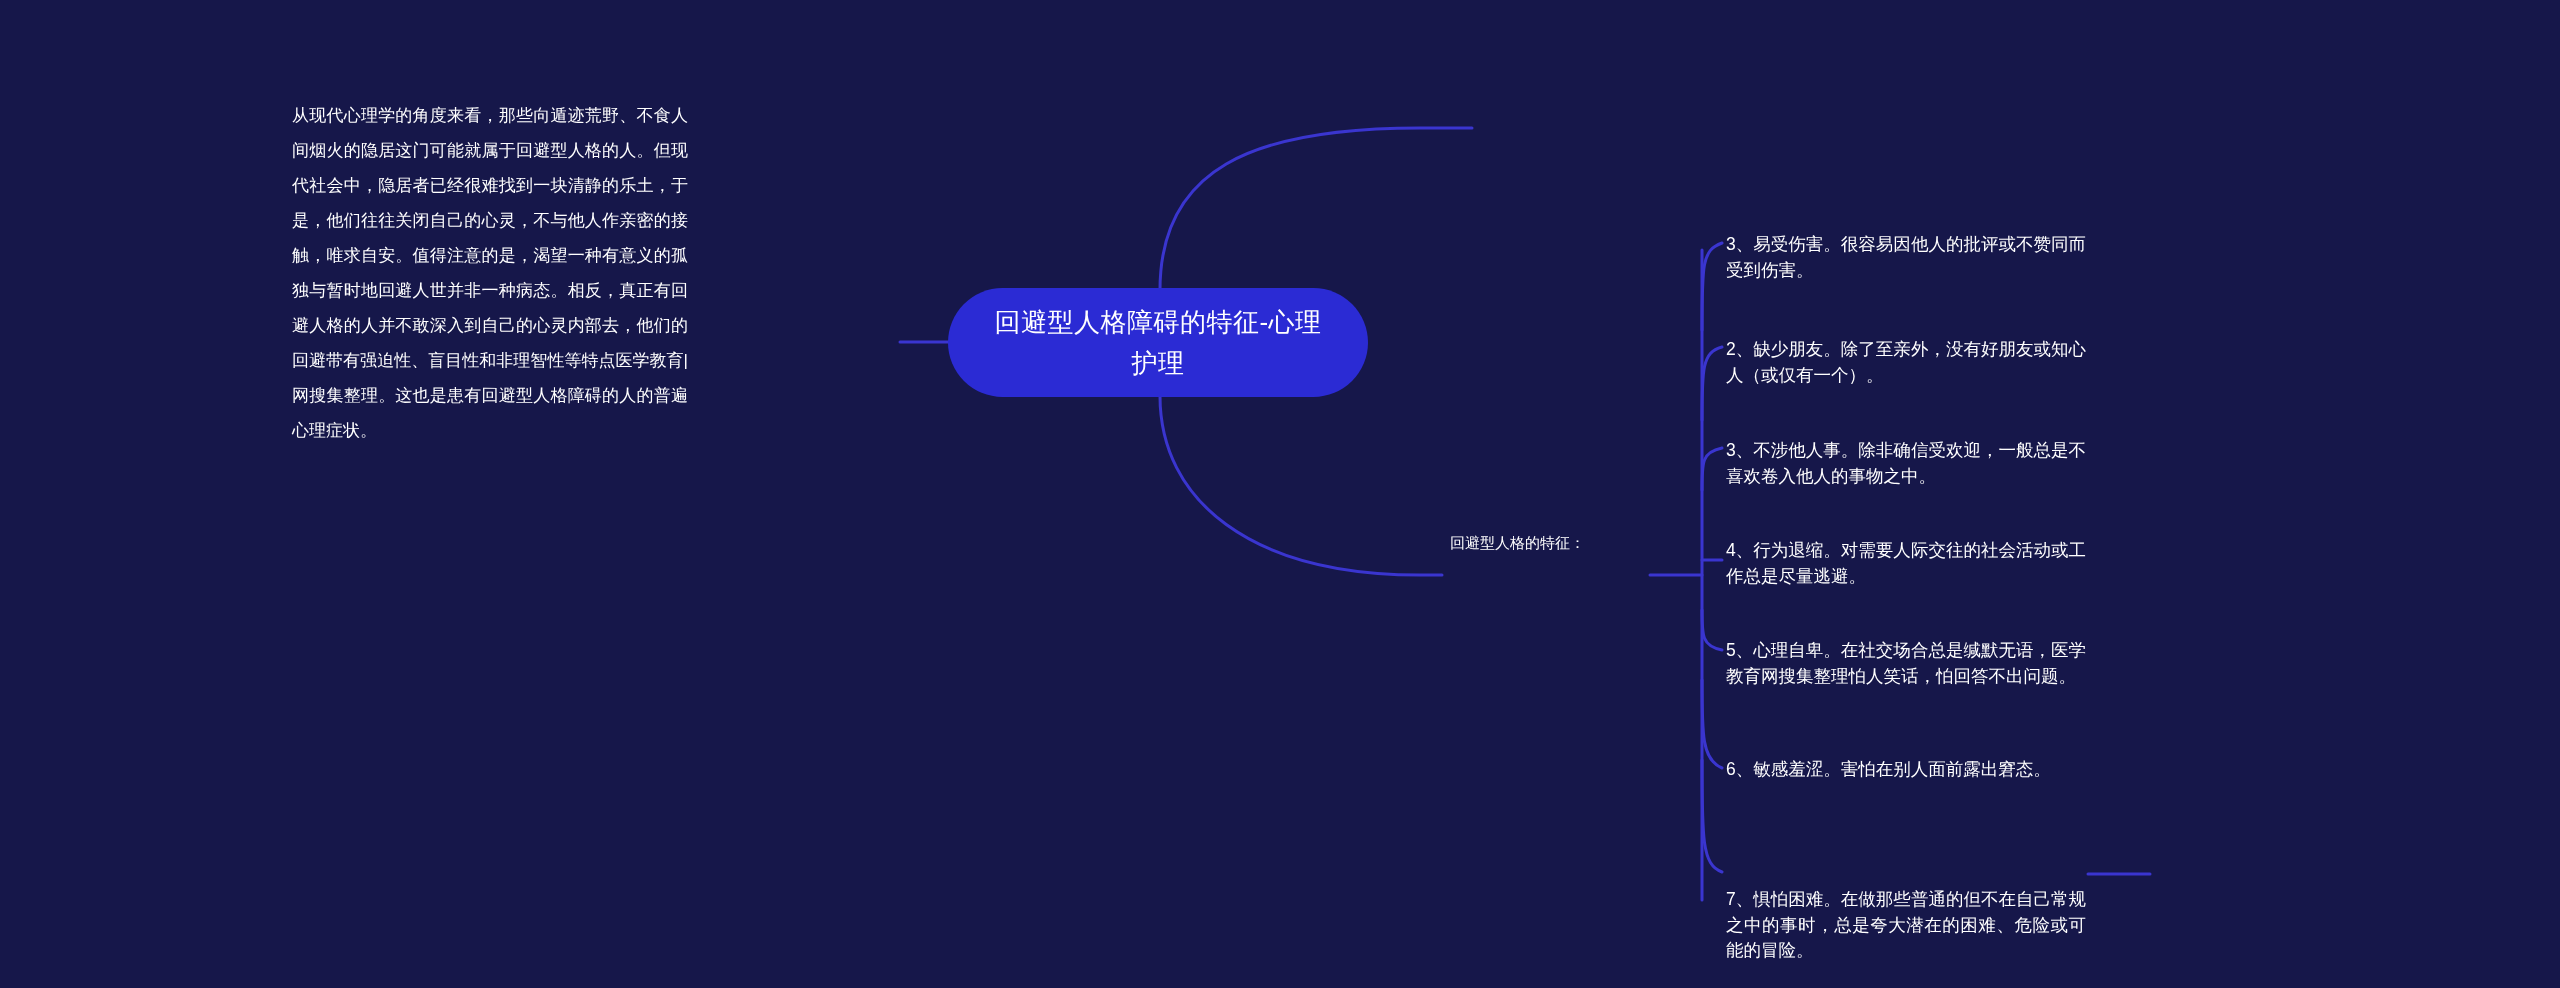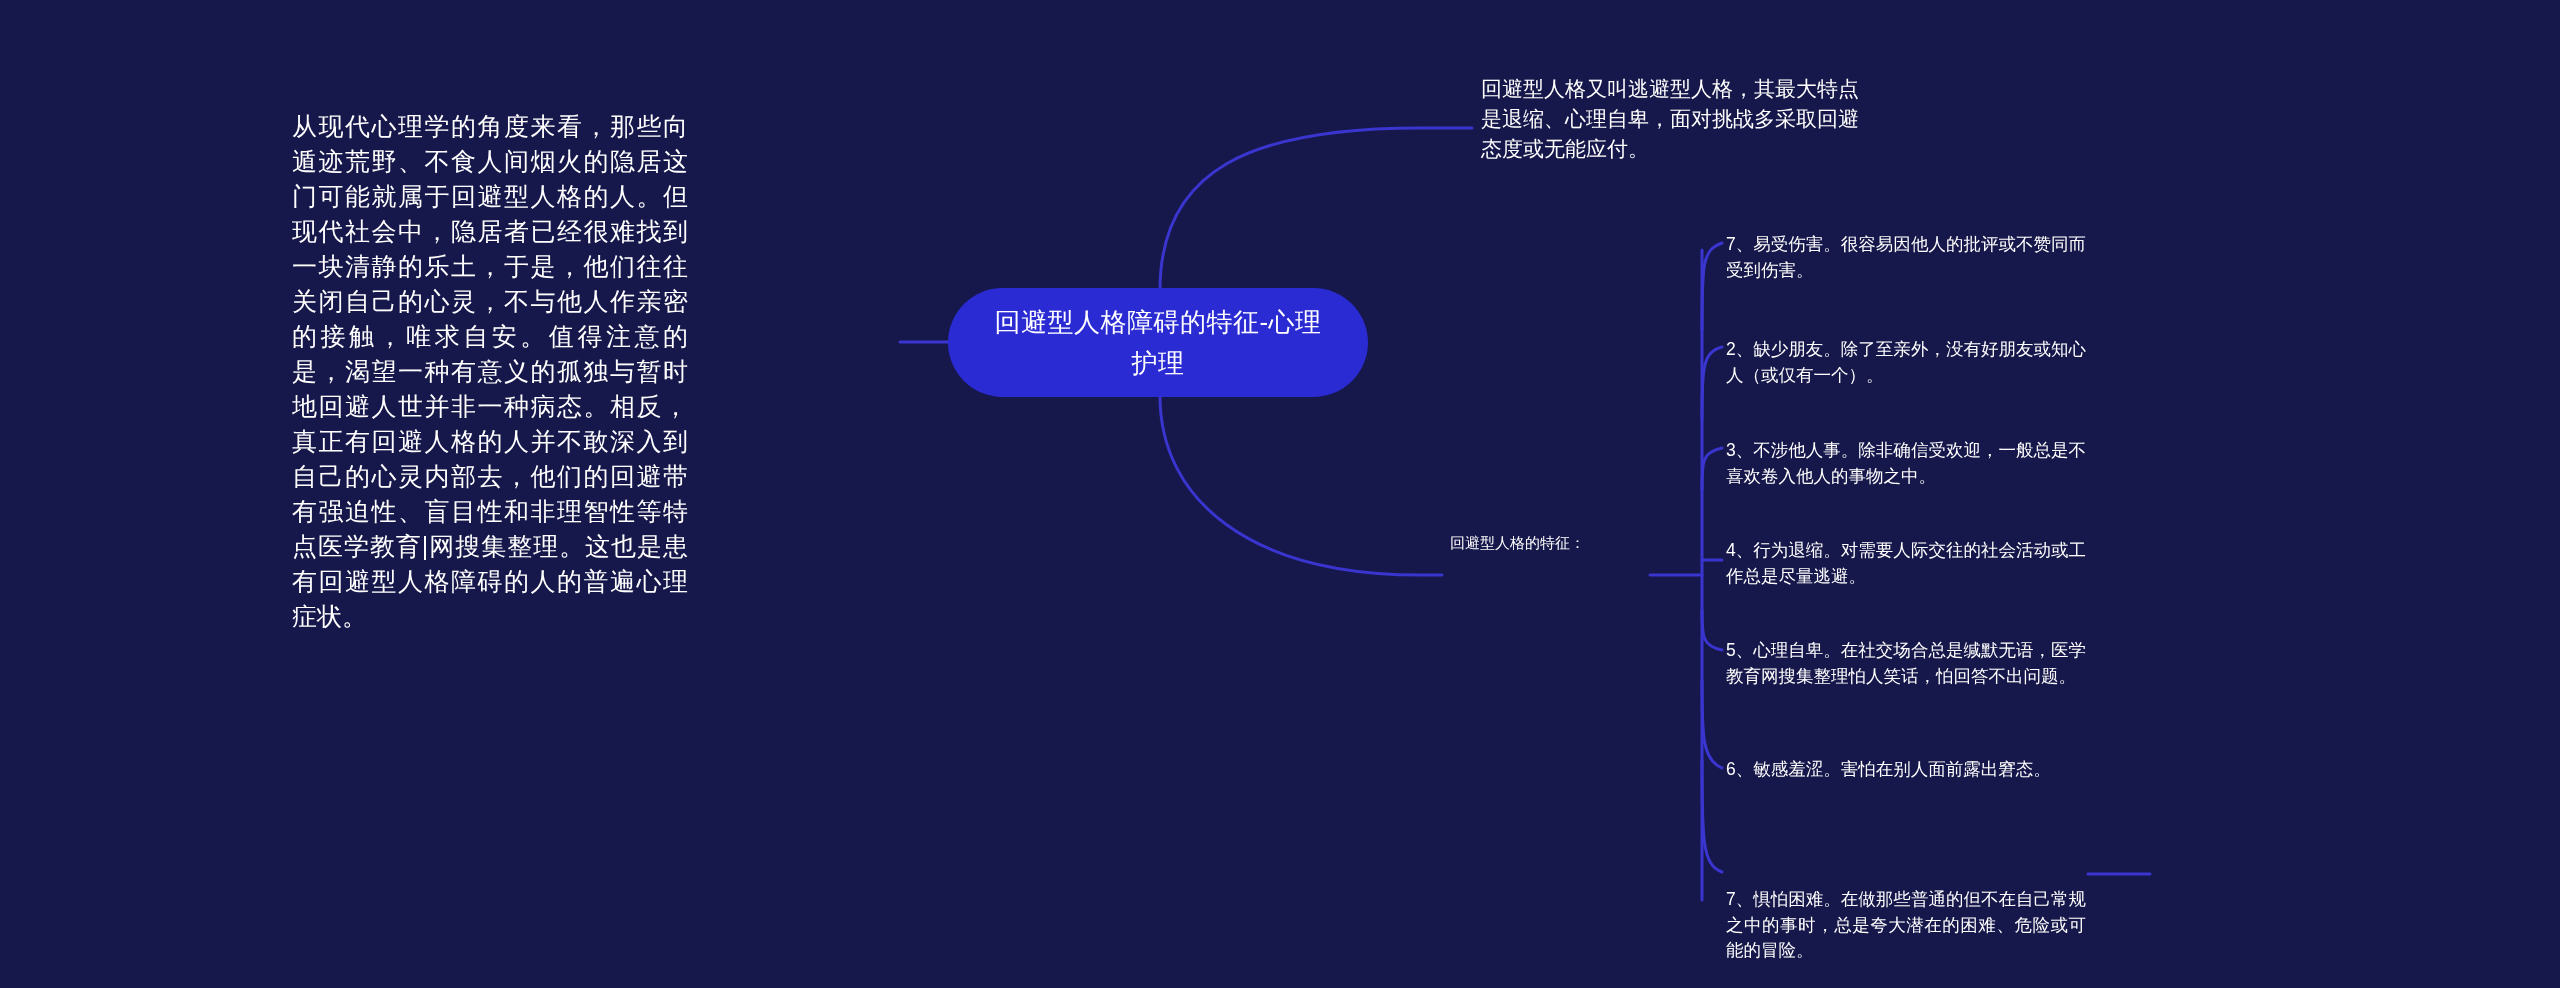--- a/index.html
+++ b/index.html
@@ -29,23 +29,23 @@
   .txt {
     position: absolute;
     color: #ffffff;
     white-space: pre-wrap;
     word-break: break-all;
   }
 
   
   #intro-text {
     left: 292px;
-    top: 109px;
+    top: 98px;
     width: 396px;
-    font-size: 25px;
+    font-size: 17px;
     line-height: 35px;
     letter-spacing: 0px;
     text-align: justify;
     text-justify: inter-ideograph;
   }
 
   
   #central-node {
     position: absolute;
     left: 948px;
@@ -149,25 +149,24 @@
       <path d="M 2088,874 L 2150,874"></path>
     </g>
   </svg>
 
   <div class="txt" id="intro-text">从现代心理学的角度来看，那些向遁迹荒野、不食人间烟火的隐居这门可能就属于回避型人格的人。但现代社会中，隐居者已经很难找到一块清静的乐土，于是，他们往往关闭自己的心灵，不与他人作亲密的接触，唯求自安。值得注意的是，渴望一种有意义的孤独与暂时地回避人世并非一种病态。相反，真正有回避人格的人并不敢深入到自己的心灵内部去，他们的回避带有强迫性、盲目性和非理智性等特点医学教育|网搜集整理。这也是患有回避型人格障碍的人的普遍心理症状。</div>
 
   <div id="central-node">
     <span class="label">回避型人格障碍的特征-心理护理</span>
   </div>
 
-  <div class="txt" id="definition-text">回避型人格又叫逃避型人格，其最大特点是退缩、心理自卑，面对挑战多采取回避态度或无能应付。</div>
 
   <div class="txt" id="features-label">回避型人格的特征：</div>
 
-  <div class="feature-item" id="feature-0">7、易受伤害。很容易因他人的批评或不赞同而受到伤害。</div>
+  <div class="feature-item" id="feature-0">3、易受伤害。很容易因他人的批评或不赞同而受到伤害。</div>
   <div class="feature-item" id="feature-1">2、缺少朋友。除了至亲外，没有好朋友或知心人（或仅有一个）。</div>
   <div class="feature-item" id="feature-2">3、不涉他人事。除非确信受欢迎，一般总是不喜欢卷入他人的事物之中。</div>
   <div class="feature-item" id="feature-3">4、行为退缩。对需要人际交往的社会活动或工作总是尽量逃避。</div>
   <div class="feature-item" id="feature-4">5、心理自卑。在社交场合总是缄默无语，医学教育网搜集整理怕人笑话，怕回答不出问题。</div>
   <div class="feature-item" id="feature-5">6、敏感羞涩。害怕在别人面前露出窘态。</div>
   <div class="feature-item" id="feature-6">7、惧怕困难。在做那些普通的但不在自己常规之中的事时，总是夸大潜在的困难、危险或可能的冒险。</div>
 
 
 </div>
 

